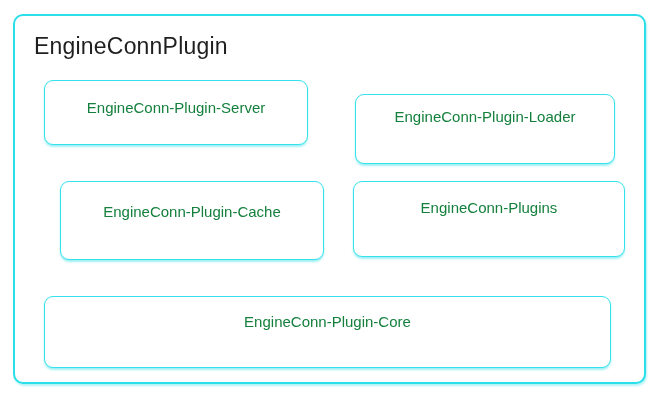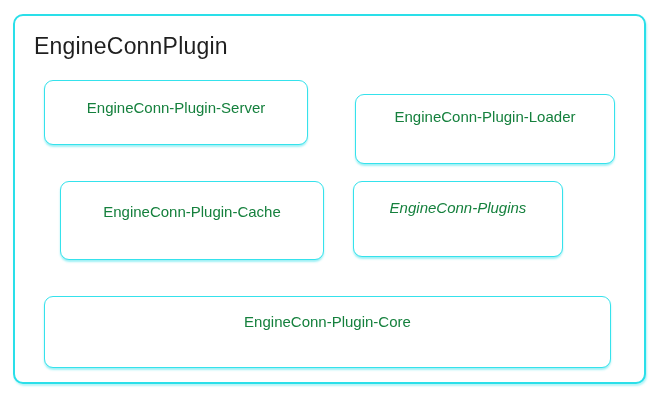--- a/index.html
+++ b/index.html
@@ -50,21 +50,21 @@
     color: #15803d;
     white-space: nowrap;
   }
   
   .node-server  { left: 29px;  top: 64px;  width: 264px; height: 65px; }
   .node-server .node-label  { padding-top: 18px; }
   .node-loader  { left: 340px; top: 78px;  width: 260px; height: 70px; }
   .node-loader .node-label  { padding-top: 13px; }
   .node-cache   { left: 29px;  top: 165px; width: 264px; height: 79px; margin-left: 16px; }
   .node-cache .node-label   { padding-top: 21px; }
-  .node-plugins { left: 338px; top: 165px; width: 210px; height: 76px; font-style: italic; }
+  .node-plugins { left: 338px; top: 165px; width: 272px; height: 76px; }
   .node-plugins .node-label { padding-top: 17px; }
   .node-core    { left: 29px;  top: 268px; width: 567px; height: 72px; margin-top: 12px; }
   .node-core .node-label    { padding-top: 16px; }
 </style>
 </head>
 <body>
 
 <div class="canvas">
   <div class="outer-box">
     <div class="diagram-title">EngineConnPlugin</div>

